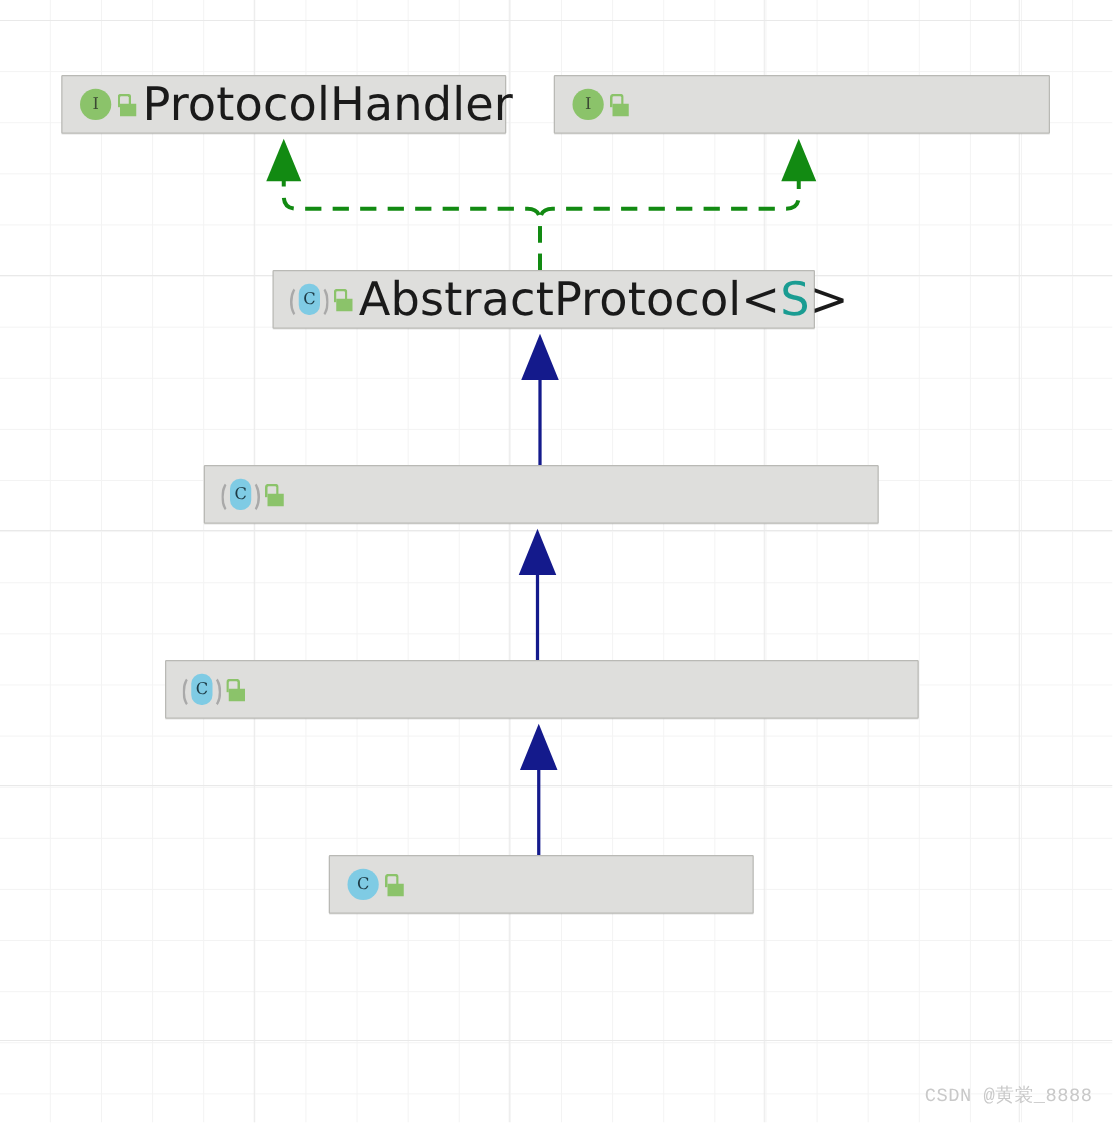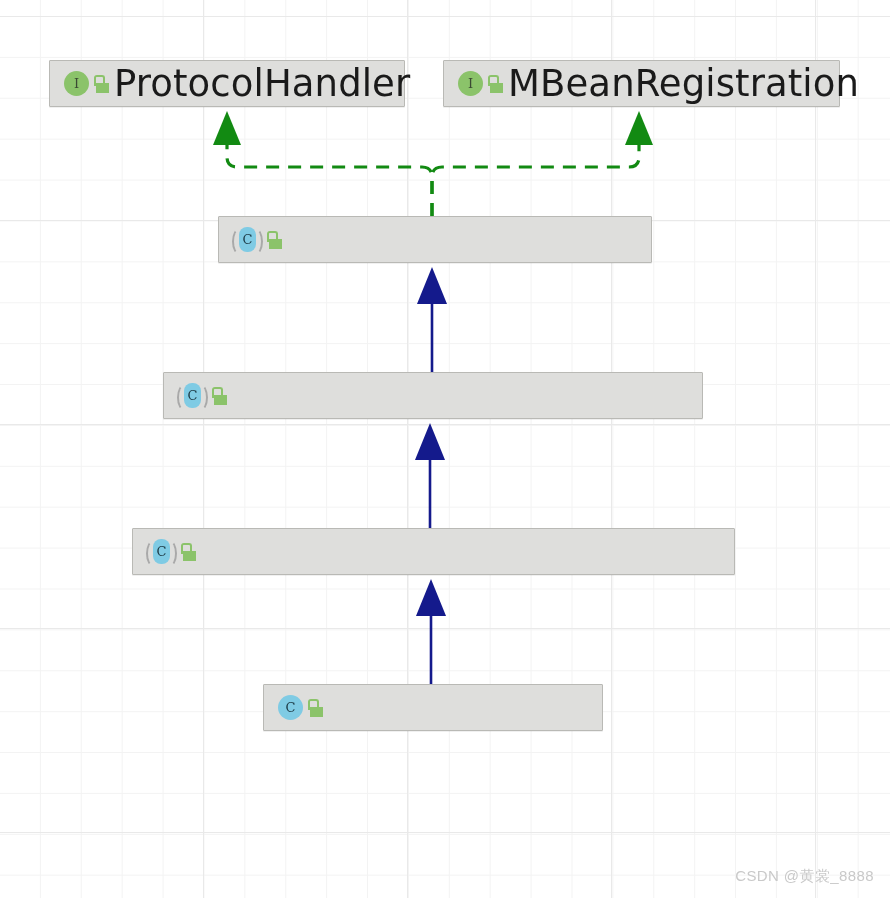--- a/index.html
+++ b/index.html
@@ -172,21 +172,21 @@
     border-radius: 3px 3px 0 0;
   }
 
   
   #watermark {
     position: absolute;
     right: 16px;
     bottom: 12px;
     font-size: 15px;
     color: #c9c9c9;
-    font-family: Liberation Sans, sans-serif;
+    font-family: Liberation Mono, monospace;
     letter-spacing: 0.4px;
     user-select: none;
   }
 </style>
 </head>
 <body>
 
 <div id="canvas">
 
   <svg id="edges" viewBox="0 0 890 898" width="890" height="898">
@@ -229,35 +229,35 @@
   </div>
 
   <div class="node" style="left:443px; top:60px; width:397px;">
     <span class="icon-stack">
       <span class="ico-interface">I</span>
       <span class="ico-lock">
         <span class="shackle"></span>
           <span class="body"></span>
       </span>
     </span>
-    <span class="label">MBeanRegistration</span>
   </div>
 
   <div class="node" style="left:218px; top:216px; width:434px;">
     <span class="icon-stack">
       <span class="ico-abstract">
         <span class="arc-l"></span>
         <span class="core">C</span>
         <span class="arc-r"></span>
       </span>
       <span class="ico-lock">
         <span class="shackle"></span>
           <span class="body"></span>
       </span>
     </span>
+    <span class="label"><span>AbstractProtocol</span><span class="generic"><span>&lt;</span><span class="tparam">S</span><span>&gt;</span></span></span>
   </div>
 
   <div class="node" style="left:163px; top:372px; width:540px;">
     <span class="icon-stack">
       <span class="ico-abstract">
         <span class="arc-l"></span>
         <span class="core">C</span>
         <span class="arc-r"></span>
       </span>
       <span class="ico-lock">

